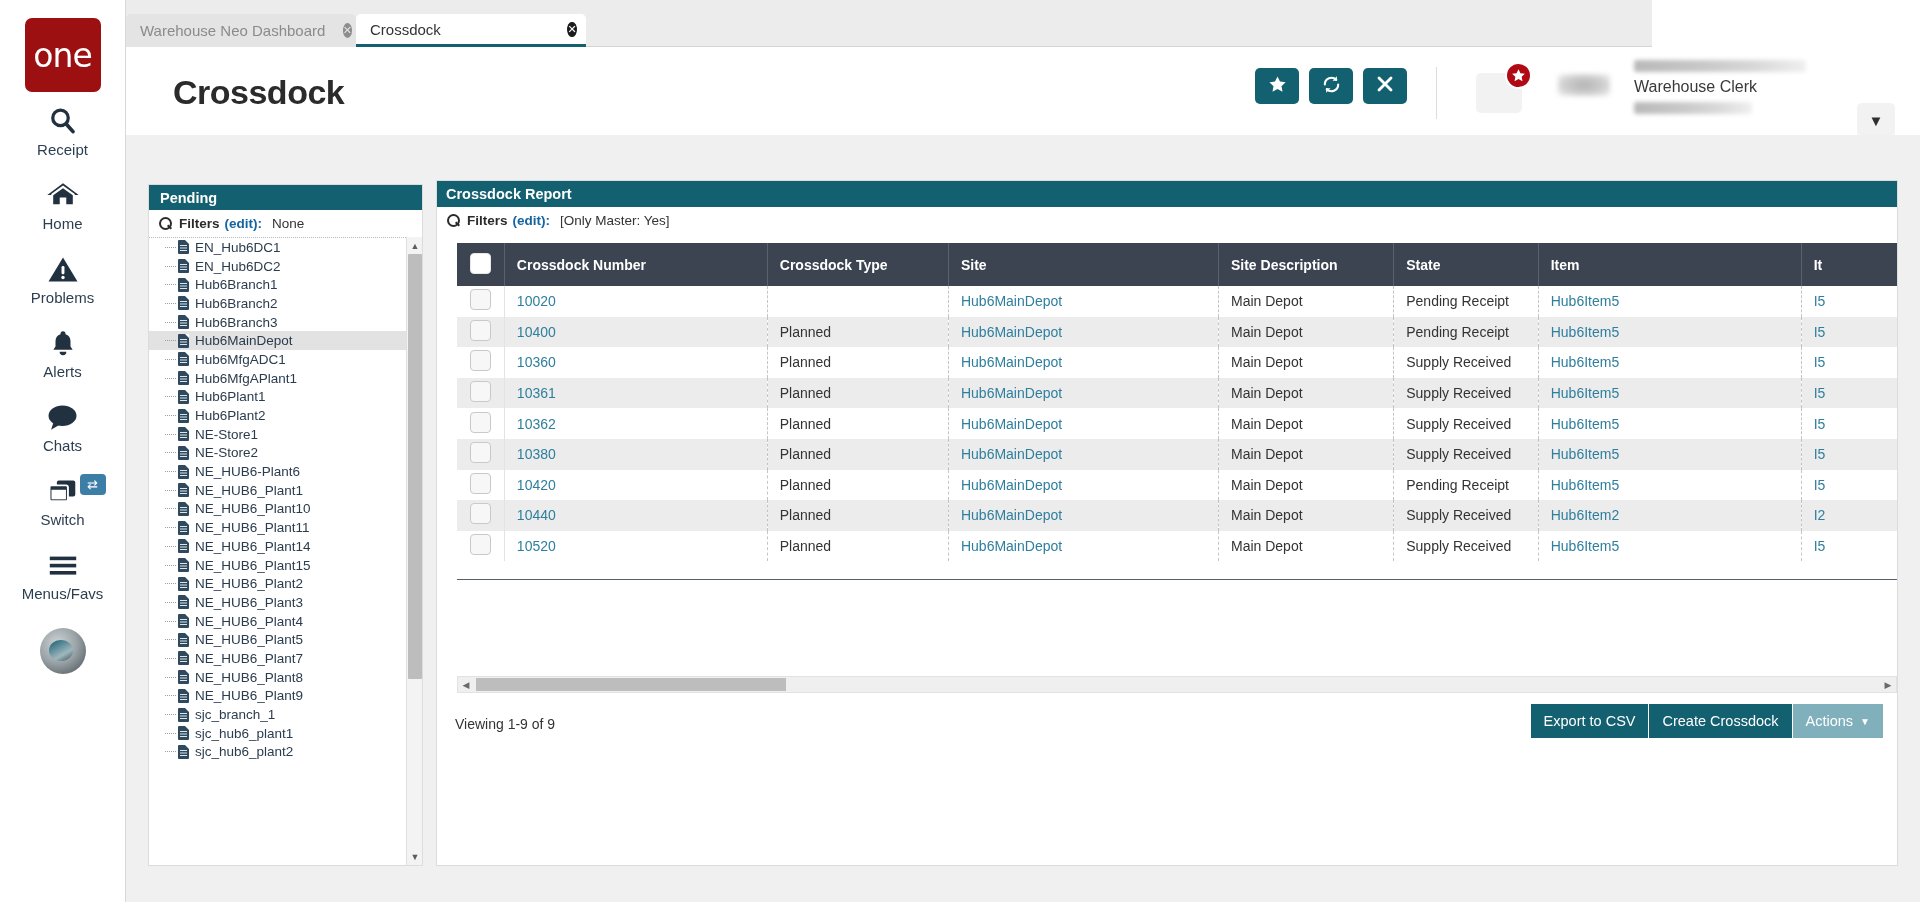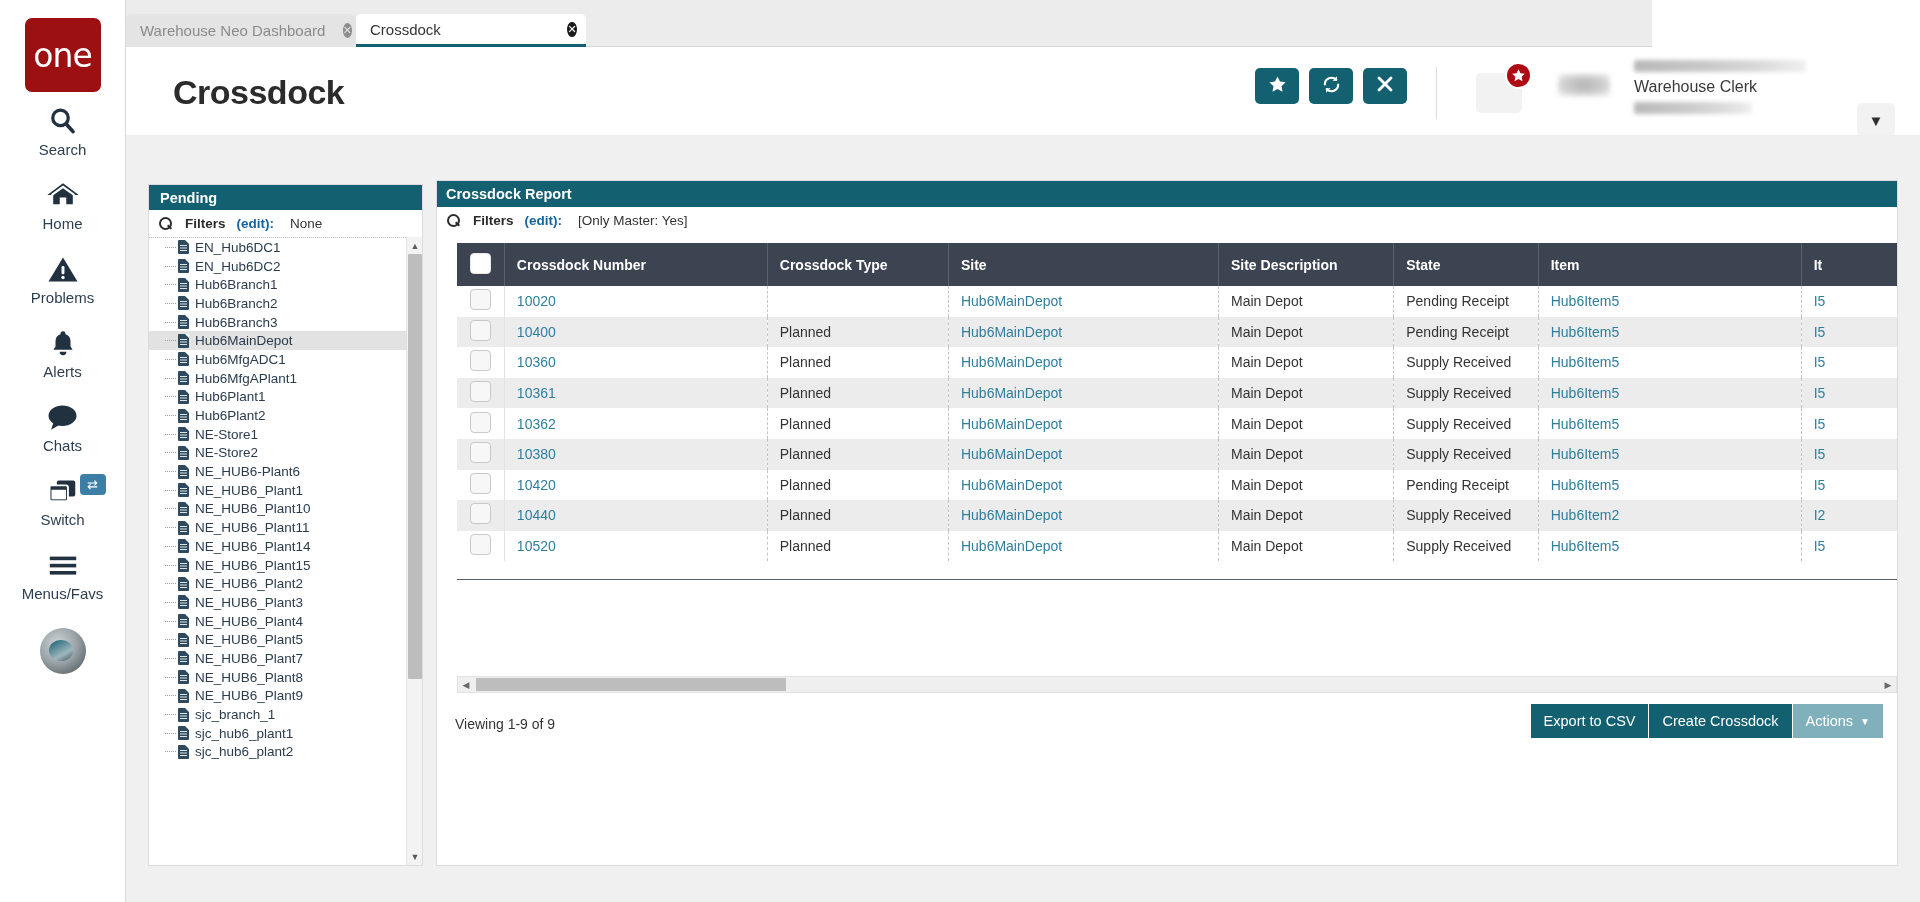--- a/index.html
+++ b/index.html
@@ -133,21 +133,21 @@
   #explorer {
     position: absolute; left: 22px; top: 49px; width: 275px; height: 682px;
     background: #ffffff; border: 1px solid #dcdcdc;
   }
   .panel-title {
     height: 25px; background: #136070; color: #ffffff; font-size: 14.5px;
     font-weight: bold; display: flex; align-items: center; padding-left: 11px;
   }
   .filters-row {
     height: 27px; display: flex; align-items: center; padding-left: 10px;
-    font-size: 13.5px; color: #2b2b2b; gap: 11px; text-align: right;
+    font-size: 13.5px; color: #2b2b2b; gap: 5px; text-align: right;
   }
   .filters-label { font-weight: bold; }
   .filters-edit { color: #1464a0; font-weight: bold; cursor: pointer; }
   .filters-value { color: #333; margin-left: 5px; font-weight: normal; }
   .search-glyph {
     display: inline-block; width: 13px; height: 13px; position: relative; margin-right: 2px;
   }
   .search-glyph:before {
     content: ""; position: absolute; left: 0; top: 0; width: 9px; height: 9px;
     border: 2px solid #2b2b2b; border-radius: 50%;
@@ -272,21 +272,21 @@
     <span>one</span>
   </div>
 
   <div class="rail-item">
     <span class="rail-icon">
       <svg width="30" height="30" viewBox="0 0 24 24">
           <circle cx="10" cy="9.5" r="6.2" fill="none" stroke="#22313f" stroke-width="2.6"></circle>
           <line x1="14.6" y1="14.4" x2="20" y2="20.5" stroke="#22313f" stroke-width="3" stroke-linecap="round"></line>
         </svg>
     </span>
-    <span class="rail-label">Search</span>
+    <span class="rail-label">Receipt</span>
   </div>
 
   <div class="rail-item">
     <span class="rail-icon">
       <svg width="34" height="30" viewBox="0 0 26 22">
           <path d="M13 2 L25 11 L22 11 L22 10.2 L13 3.8 L4 10.2 L4 11 L1 11 Z" fill="#22313f"></path>
           <path d="M5.5 11.2 L13 5.8 L20.5 11.2 L20.5 18 L15.5 18 L15.5 13 L10.5 13 L10.5 18 L5.5 18 Z" fill="#22313f"></path>
         </svg>
     </span>
     <span class="rail-label">Home</span>

